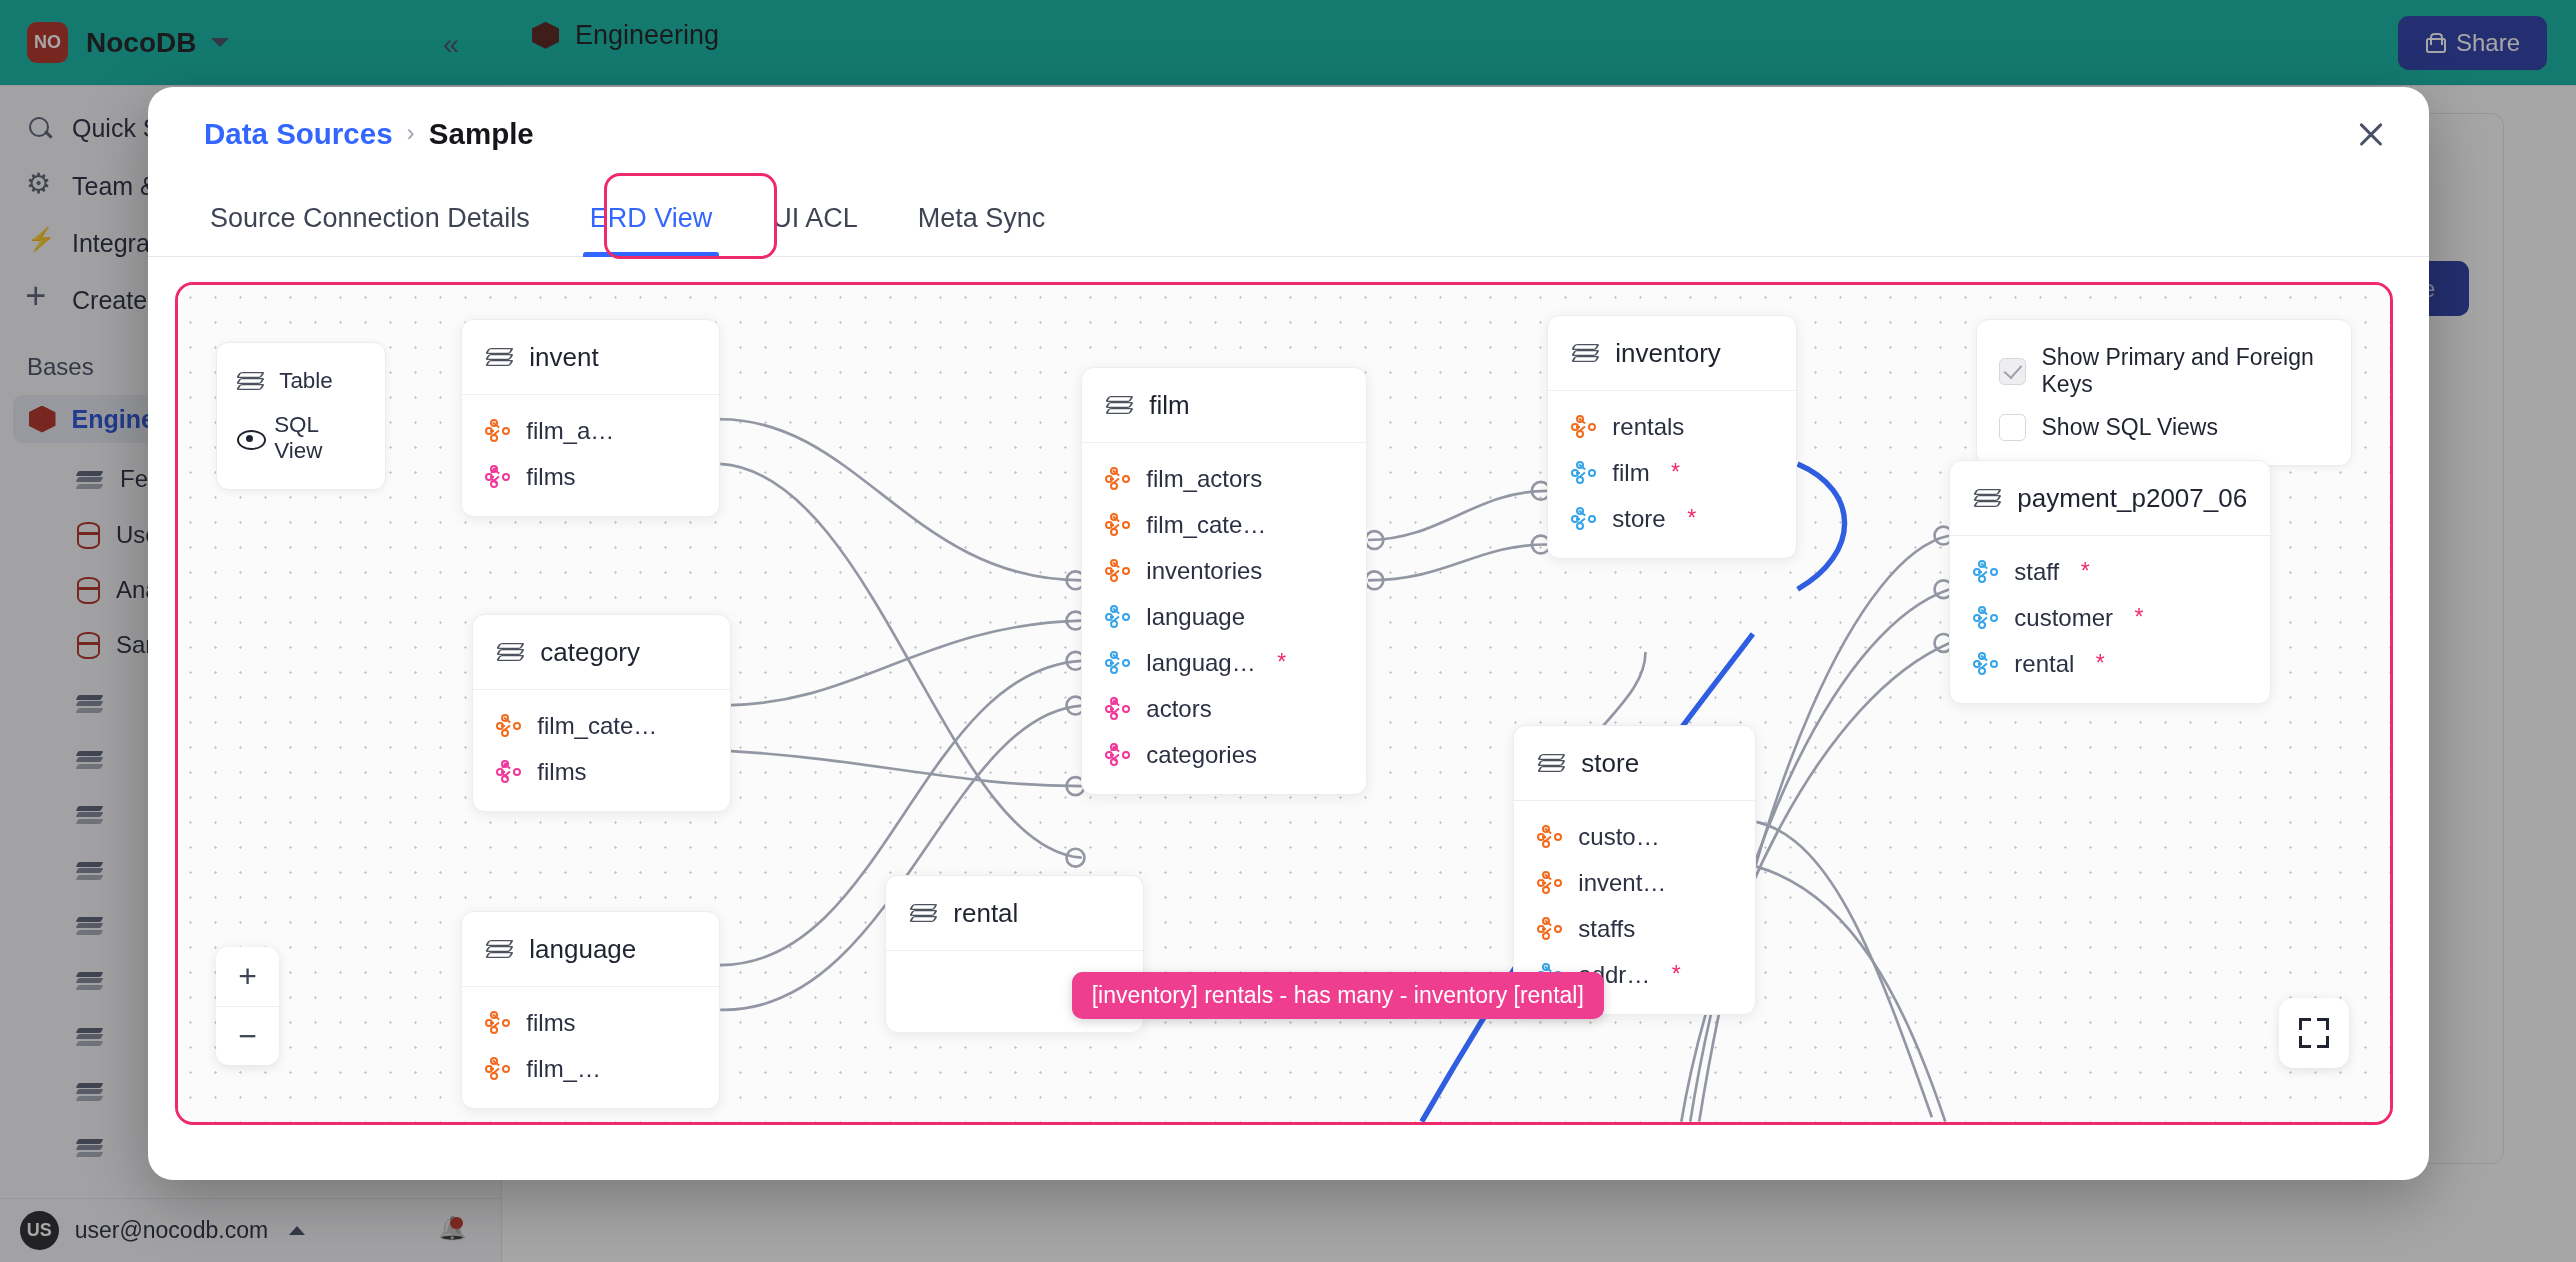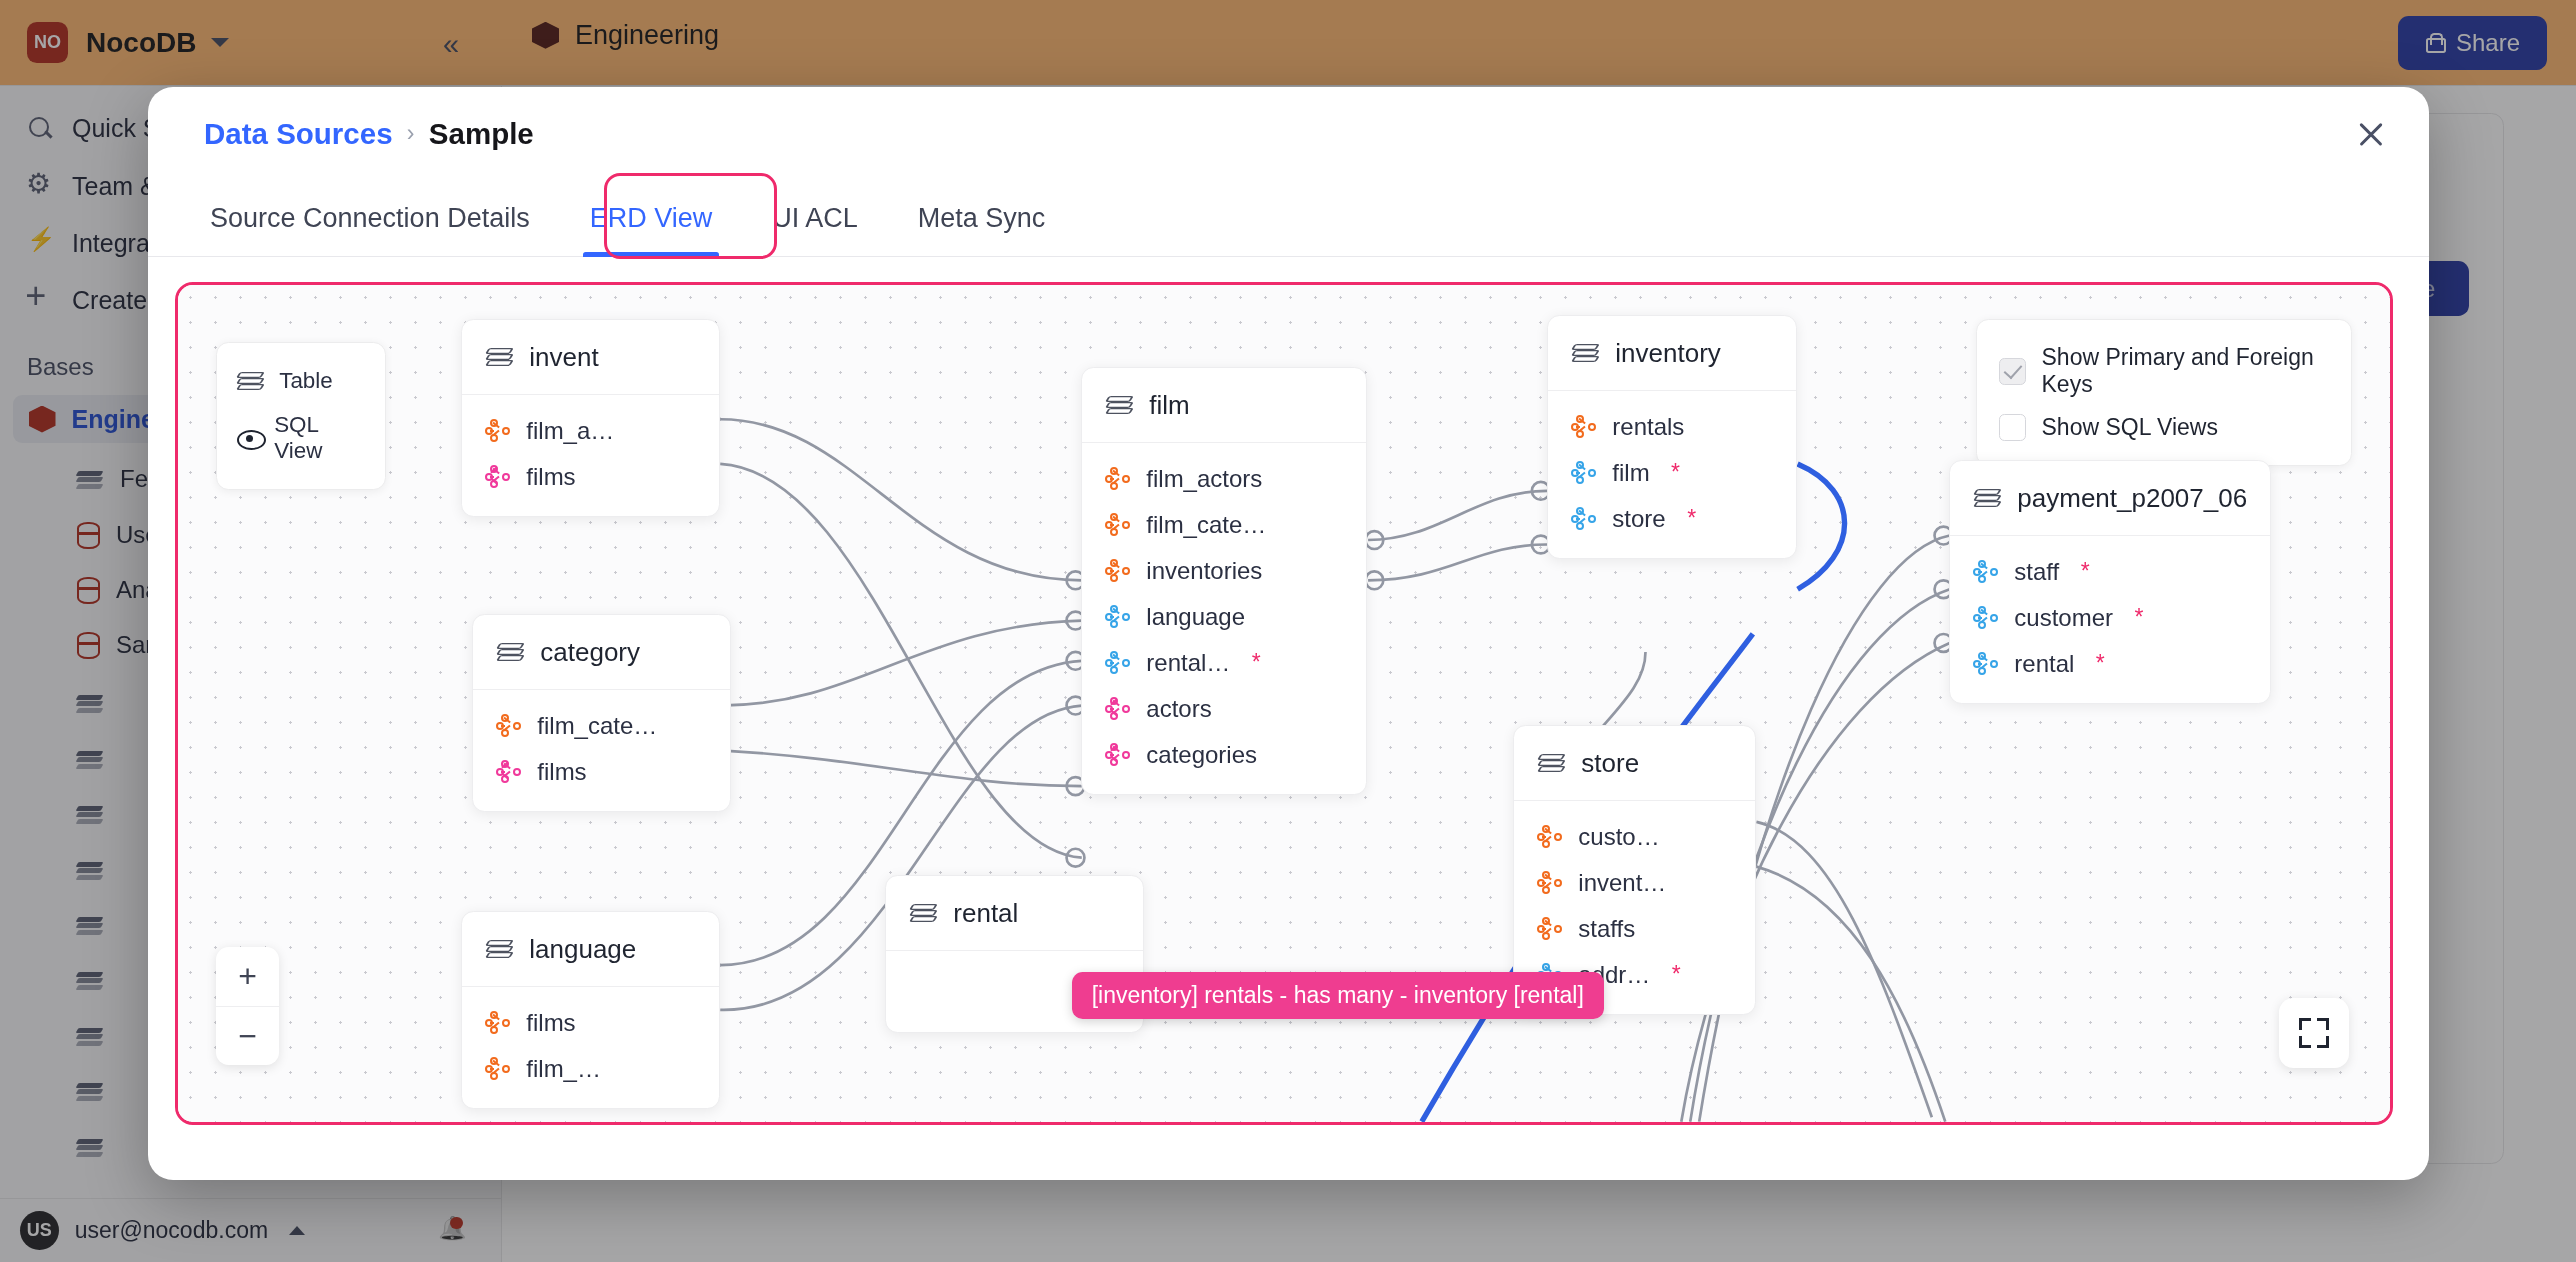--- a/index.html
+++ b/index.html
@@ -8,21 +8,21 @@
     font-family: "Liberation Sans", sans-serif;
     overflow: hidden;
     background: #ffffff;
   }
   .app { position: absolute; inset: 0; background: #ffffff; }
 
   
   .bg-layer { position: absolute; inset: 0; }
   .bg-topbar {
     position: absolute; left: 0; top: 0; width: 2576px; height: 86px;
-    background: #fdba74; border-bottom: 0.9px solid #e7e7e9;
+    background: #14b8a6; border-bottom: 0.9px solid #e7e7e9;
     display: flex; align-items: center;
   }
   .bg-sidebar {
     position: absolute; left: 0; top: 0; width: 502px; height: 1263px;
     background: #f9f9fa; border-right: 0.9px solid #e7e7e9;
   }
   .logo-badge {
     width: 41px; height: 41px; border-radius: 9.8px; background: #b33225;
     color: #fff; font-size: 18px; font-weight: 600;
     display: flex; align-items: center; justify-content: center;
@@ -741,21 +741,21 @@
               <div class="field">
                 <span class="rel-ic bt">
                   <b class="n1"></b>
                   <b class="n2"></b>
                   <b class="n3"></b>
                   <b class="n4"></b>
                   <s class="e1"></s>
                   <s class="e2"></s>
                   <s class="e3"></s>
                 </span>
-                <span>rental…</span>
+                <span>languag…</span>
                 <span class="req">*</span>
               </div>
               <div class="field">
                 <span class="rel-ic mm">
                   <b class="n1"></b>
                   <b class="n2"></b>
                   <b class="n3"></b>
                   <b class="n4"></b>
                   <s class="e1"></s>
                   <s class="e2"></s>

